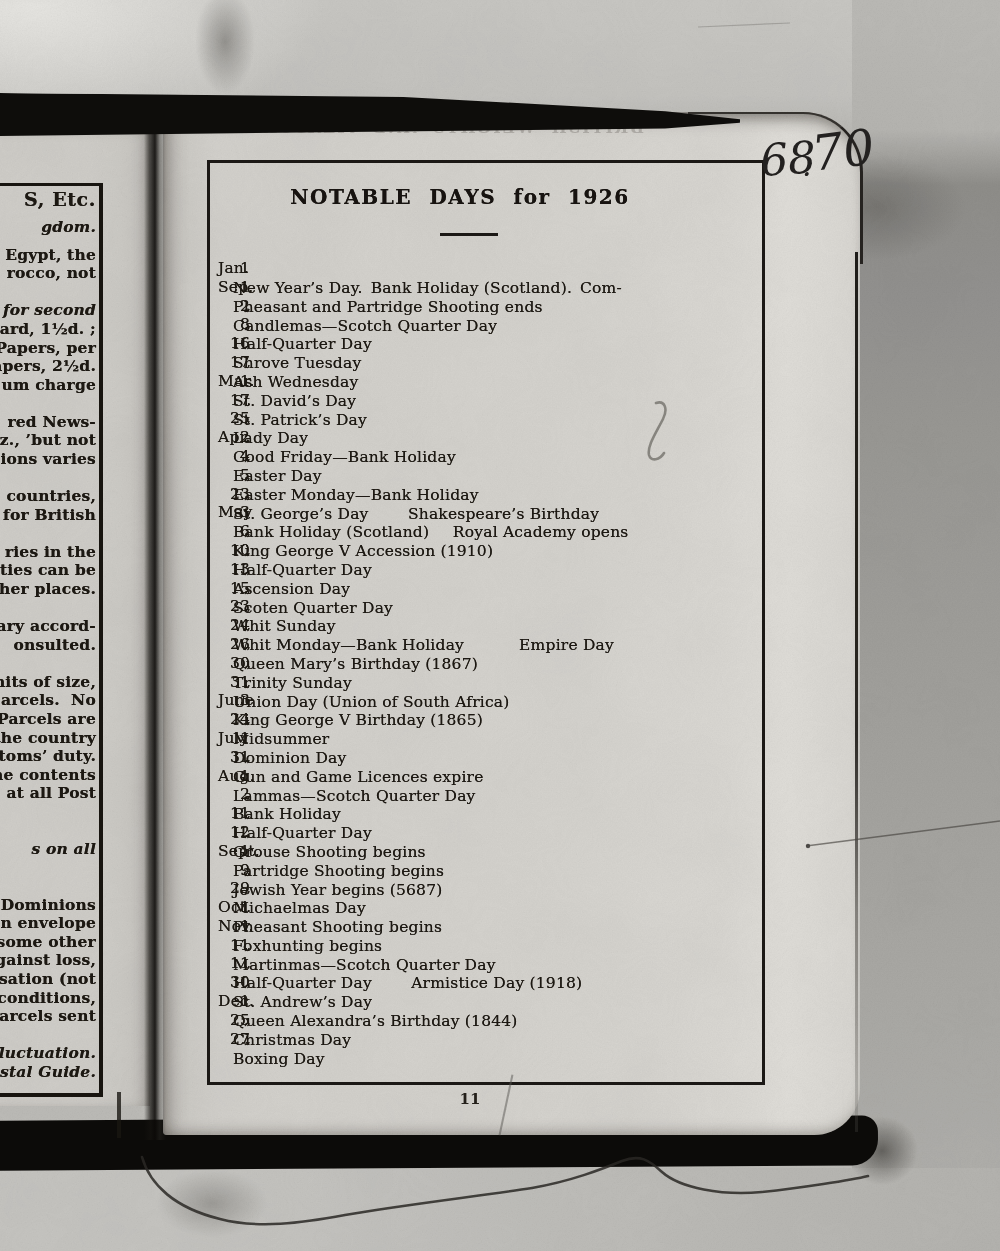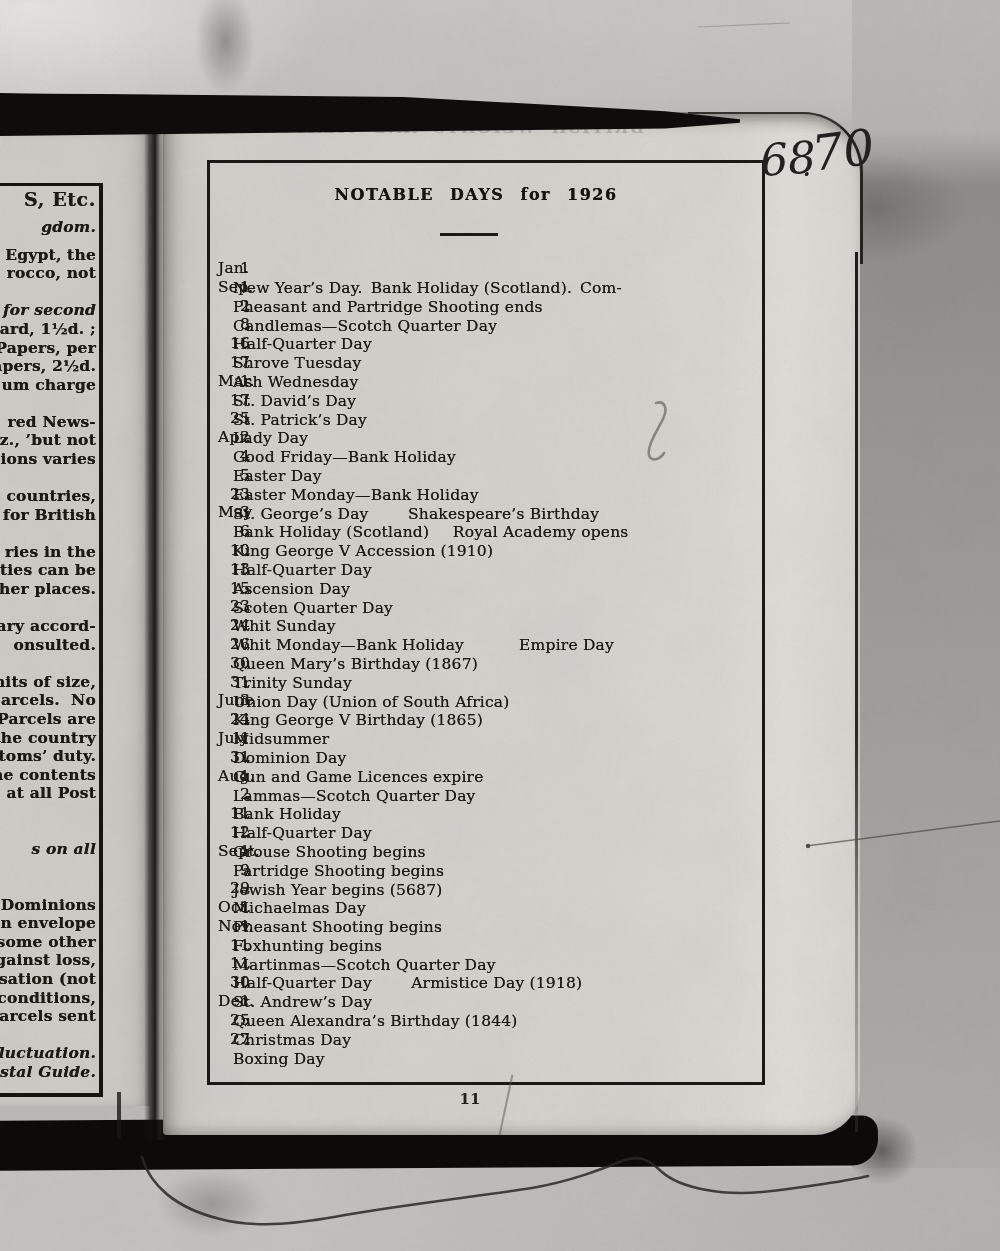--- a/index.html
+++ b/index.html
@@ -50,22 +50,22 @@
   .corner-outline{left:525px;top:0px;width:172px;height:150px;
     border-top:2.5px solid #35322e;border-right:3px solid #262320;
     border-top-right-radius:60px;border-radius:0 60px 0 0;}
   .fore-edge{left:691.5px;top:140px;width:3.5px;height:880px;
     background:linear-gradient(180deg,#1f1d1a 0%,#232019 35%,#2c2925 55%,rgba(70,67,62,.55) 75%,rgba(100,98,93,.22) 100%);}
   
   .frame{left:44px;top:48px;width:552px;height:919px;border:3px solid #1b1815;}
   .ghost{left:0px;top:6px;width:552px;text-align:center;transform:scaleX(-1);
     font-size:16px;font-weight:700;letter-spacing:2px;word-spacing:7px;
     color:rgba(95,90,82,.30);filter:blur(.6px);}
-  .title{left:16px;top:22px;width:552px;text-align:center;transform:translateX(-26px);
-    font-size:16px;font-weight:700;letter-spacing:1.5px;word-spacing:9px;color:#171310;
+  .title{left:0;top:22px;width:552px;text-align:center;transform:translateX(-26px);
+    font-size:20px;font-weight:700;letter-spacing:1.5px;word-spacing:9px;color:#171310;
     text-shadow:0 0 .6px rgba(25,20,14,.9);}
   .divider{left:230px;top:70px;width:58px;height:3px;background:#1b1815;}
   .rows{left:8px;top:96px;width:540px;color:#1c1812;font-size:15.5px;font-weight:400;}
   .rows .row{position:static;display:flex;line-height:18.8px;height:18.8px;white-space:pre;
     text-shadow:0 0 .5px rgba(30,25,18,.85);letter-spacing:.2px;}
   .rows .m{flex:none;width:50px;}
   .rows .m.ditto{padding-left:26px;box-sizing:border-box;font-size:13px;letter-spacing:1px;}
   .rows .d{flex:none;width:32px;text-align:right;}
   .rows .t{flex:none;padding-left:15px;margin-top:20px;}
   .rows .row.cont .t{padding-left:125px;}

